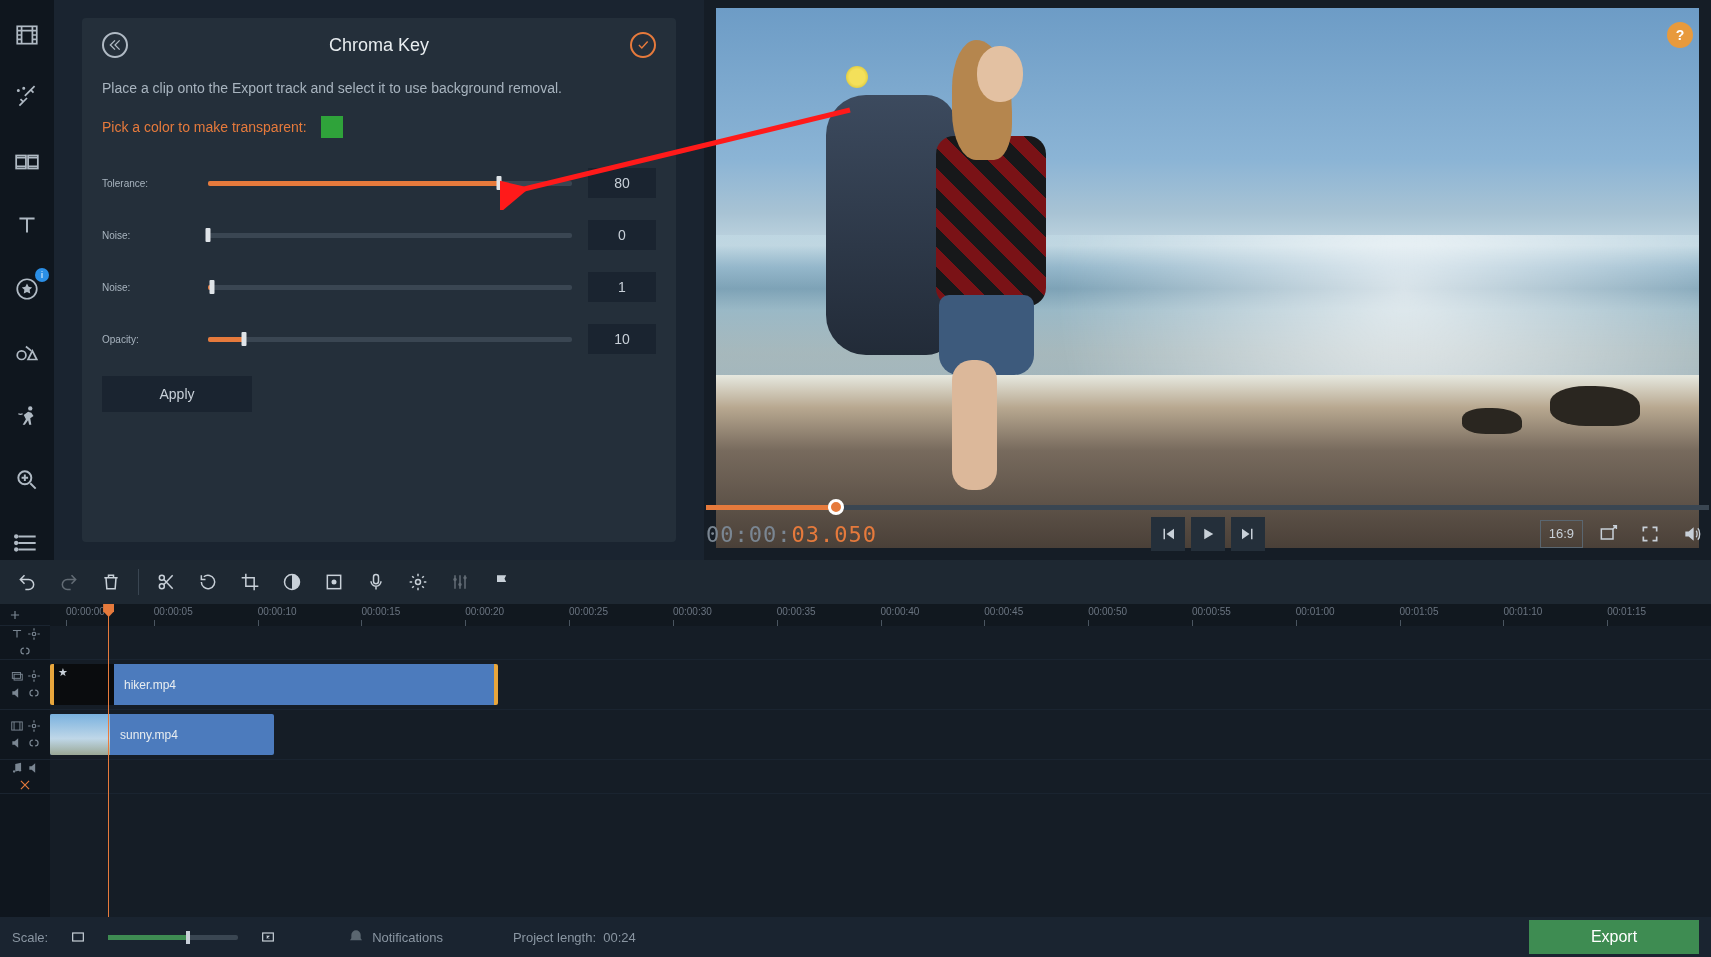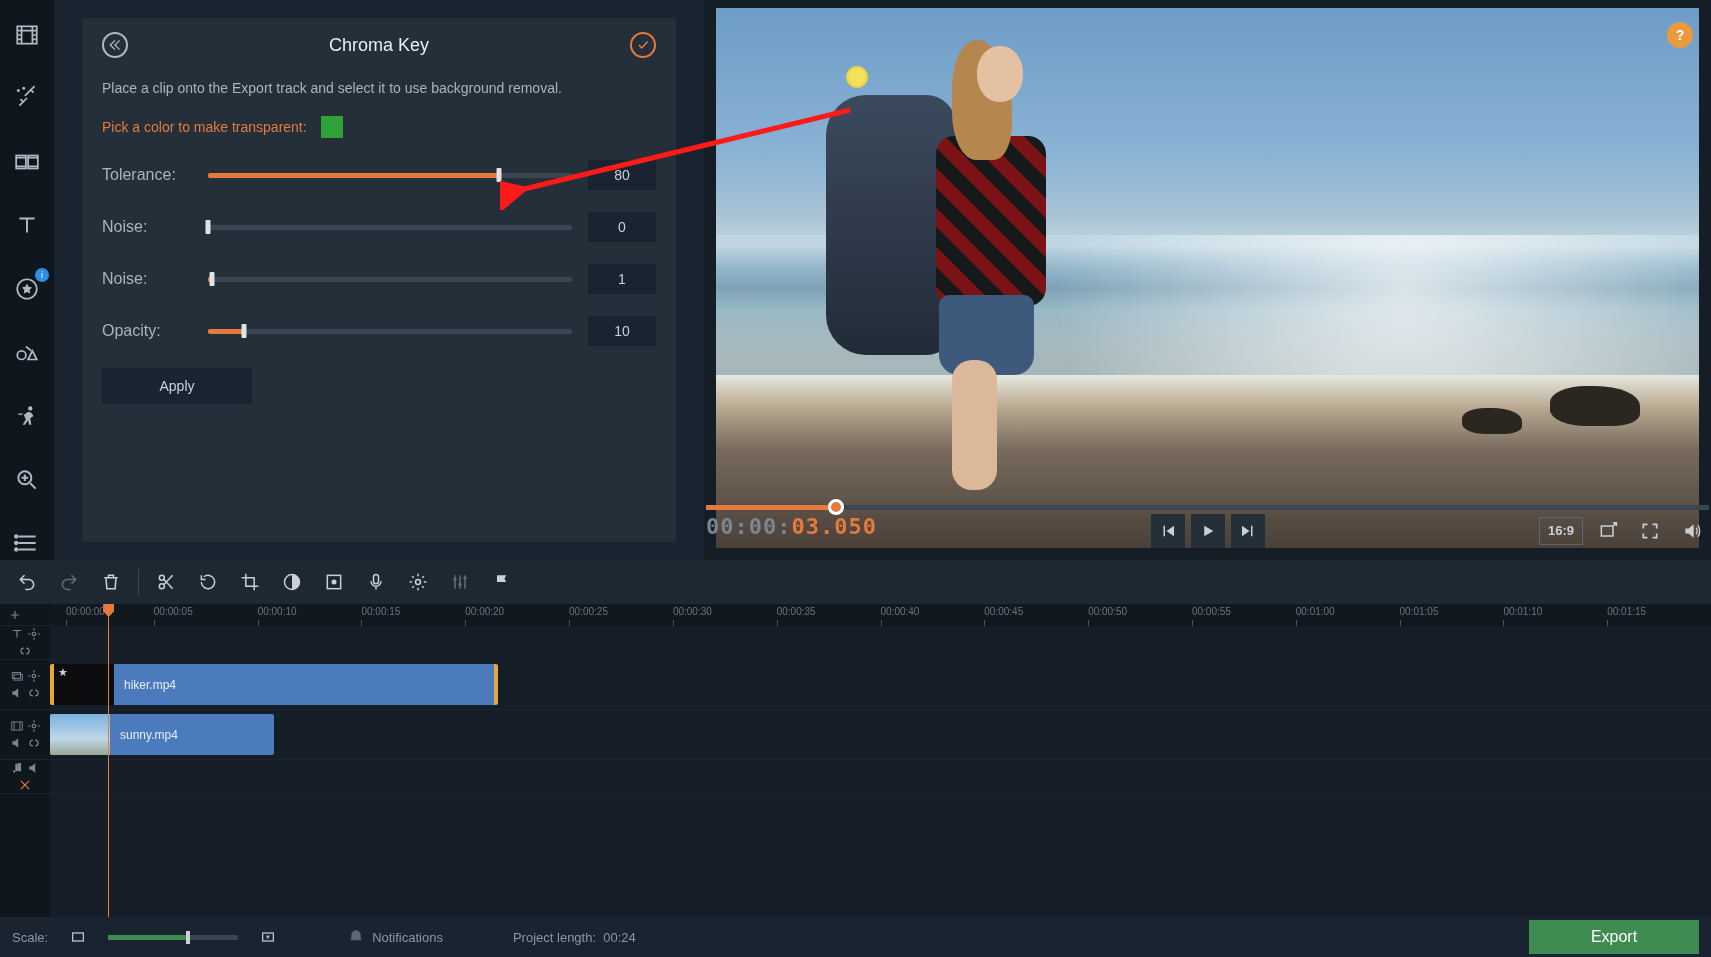--- a/index.html
+++ b/index.html
@@ -92,34 +92,34 @@
   .circ-btn.accept { border-color: #e67a3c; color: #e67a3c; }
   .hint {
     font-size: 14px;
     color: #a8b4bf;
     margin-bottom: 20px;
   }
   .color-row {
     display: flex;
     align-items: center;
     gap: 14px;
-    margin-bottom: 22px;
+    margin-bottom: 30px;
   }
   .color-label { color: #e67a3c; font-size: 14px; }
   .color-swatch {
     width: 22px; height: 22px;
     cursor: pointer;
   }
   .slider-row {
     display: flex;
     align-items: center;
     gap: 16px;
     margin-bottom: 22px;
   }
-  .slider-label { width: 90px; color: #a8b4bf; font-size: 16px; }
+  .slider-label { width: 90px; color: #a8b4bf; font-size: 10px; }
   .slider-track {
     flex: 1;
     height: 5px;
     background: #3a4652;
     position: relative;
     border-radius: 2px;
     cursor: pointer;
   }
   .slider-fill {
     position: absolute;
@@ -271,23 +271,22 @@
     background: #e67a3c;
     border: 3px solid #fff;
     border-radius: 50%;
     transform: translateX(-50%);
   }
   .play-row {
     position: absolute;
     bottom: 6px; left: 2px; right: 2px;
     height: 40px;
     display: flex;
-    align-items: flex-start;
+    align-items: center;
     gap: 14px;
-    font-weight: bold;
   }
   .timecode {
     font-family: monospace;
     font-size: 22px;
     letter-spacing: 1px;
   }
   .timecode .tc-gray { color: #7a8692; }
   .timecode .tc-orange { color: #e67a3c; }
   .play-controls {
     display: flex; gap: 6px;

